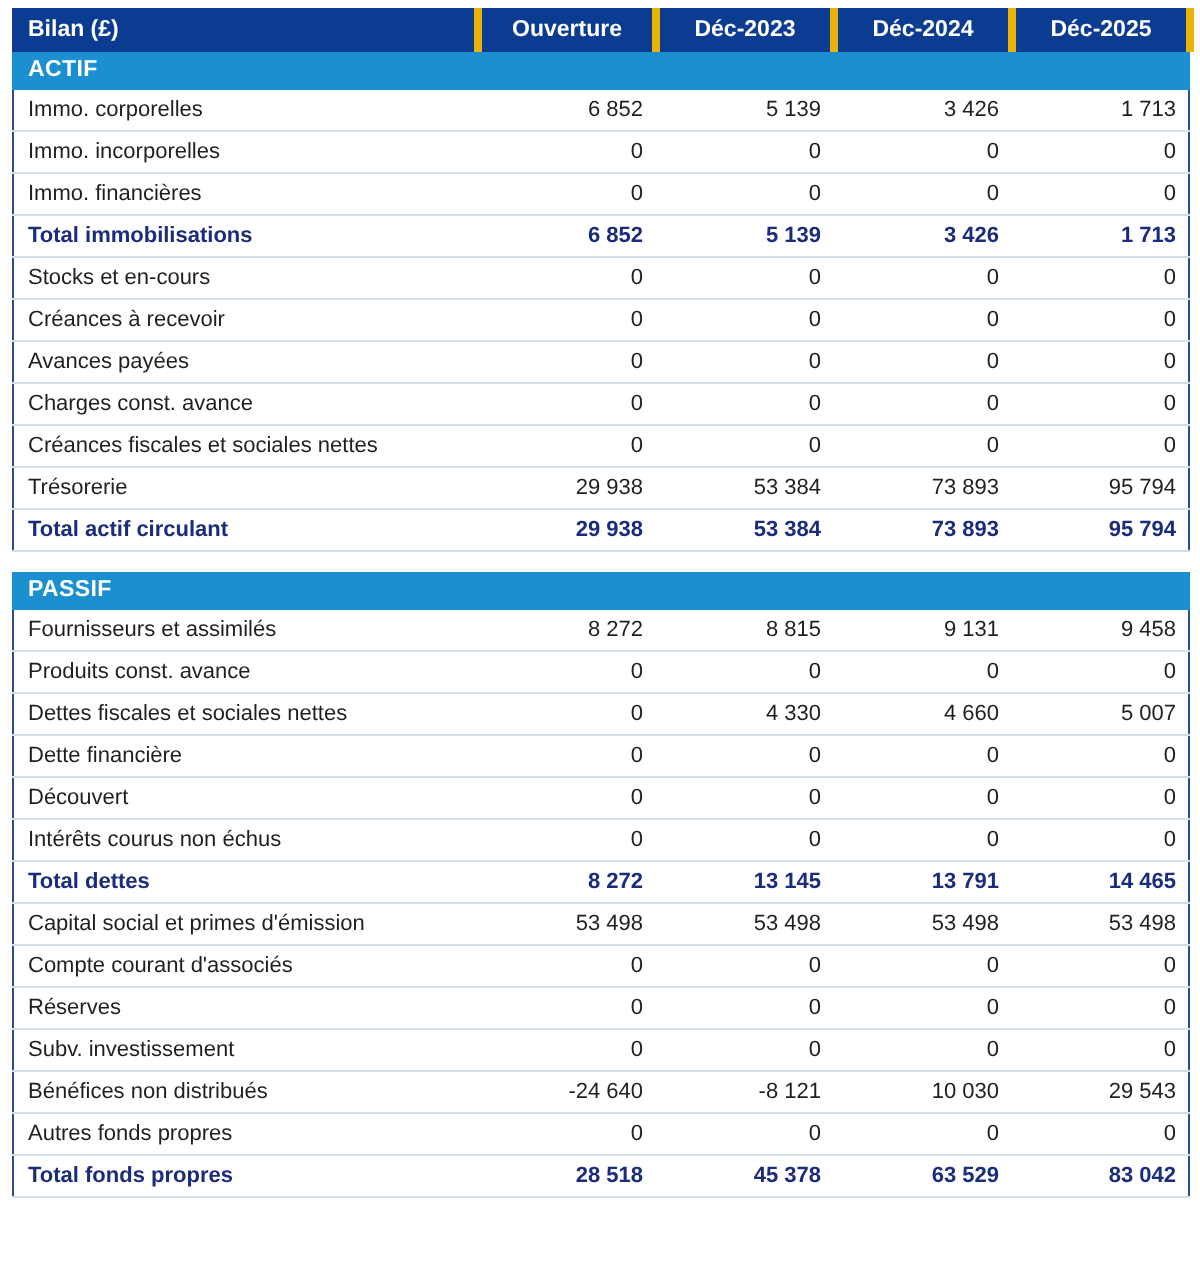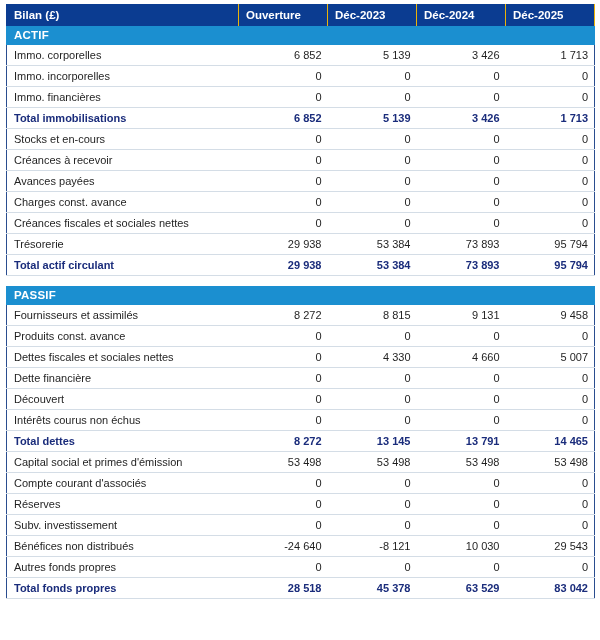--- a/index.html
+++ b/index.html
@@ -48,24 +48,24 @@
   
   tr.header-row { height: 22px; }
   tr.header-row th {
     background: #0b3c91;
     color: #ffffff;
     font-weight: bold;
     font-size: 11.5px;
     height: 22px;
     line-height: 22px;
     border-left: 1px solid #0b3c91;
-    border-right: 1px solid #eab308;
+    border-right: 4px solid #eab308;
   }
   tr.header-row th.label { text-align: left; }
-  tr.header-row th.num { text-align: left; }
+  tr.header-row th.num { text-align: center; }
 
   
   tr.section-row { height: 14px; }
   tr.section-row td {
     background: #1b8fd0;
     color: #ffffff;
     font-weight: bold;
     font-size: 11.5px;
     height: 19px;
     line-height: 19px;

